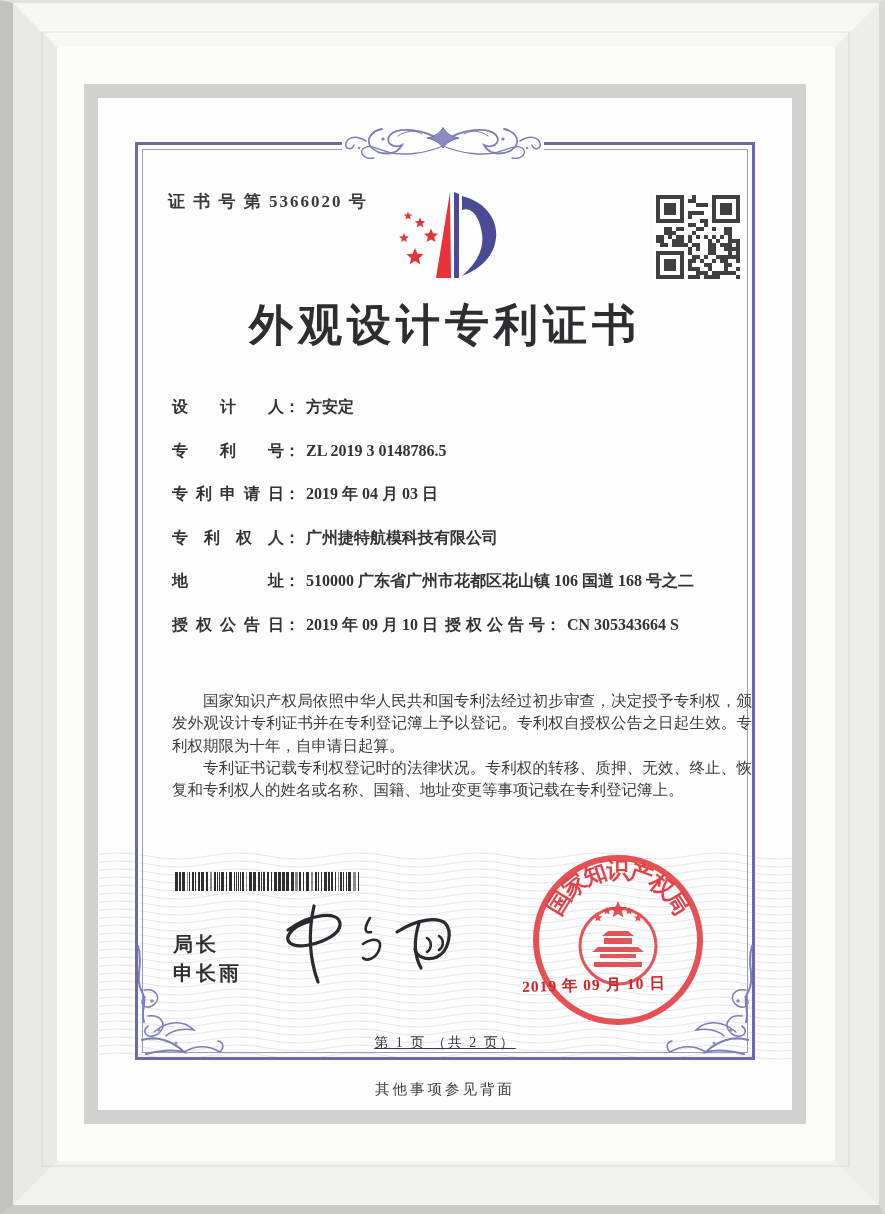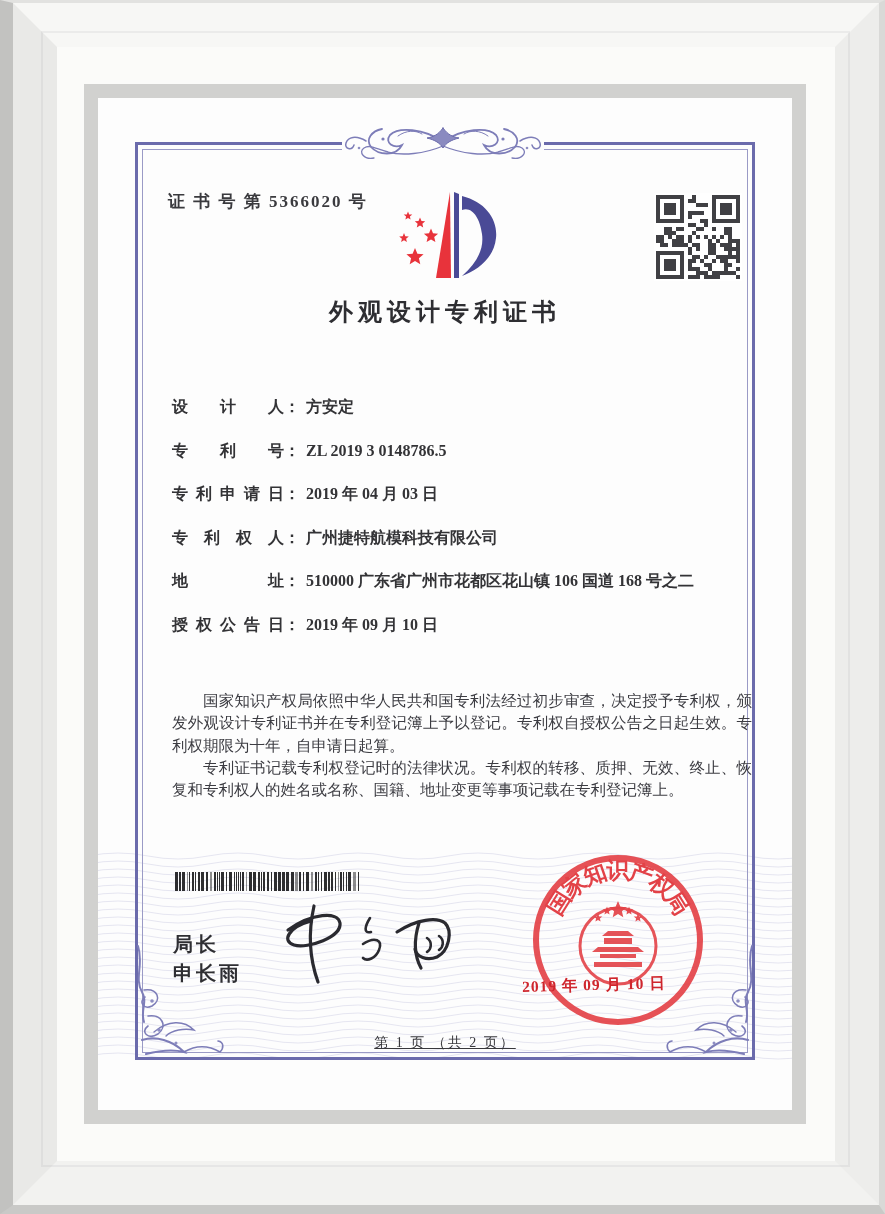--- a/index.html
+++ b/index.html
@@ -15,21 +15,21 @@
   .paper{position:absolute;left:98px;top:98px;width:694px;height:1012px;background:#fdfdfd;}
   
   .cert-border{position:absolute;left:37px;top:44px;width:614px;height:912px;border:3px solid #6b6bac;}
   .cert-border::after{content:"";position:absolute;inset:4px;border:1px solid #9a9ac6;}
   
   .waves,.orn{position:absolute;pointer-events:none;}
   
   .cert-no{position:absolute;left:70px;top:92px;font-size:17px;font-weight:600;color:#3a3a3e;letter-spacing:2px;}
   .logo{position:absolute;left:292px;top:88px;}
   .qr{position:absolute;left:556px;top:95px;}
-  .title{position:absolute;left:0;top:198px;width:100%;text-align:center;font-size:24px;font-weight:600;
+  .title{position:absolute;left:0;top:198px;width:100%;text-align:center;font-size:44px;font-weight:600;
     color:#2e2e32;letter-spacing:5px;}
   .fields{position:absolute;left:74px;right:46px;top:287px;font-size:16px;font-weight:600;color:#333336;}
   .frow{height:43.5px;line-height:43.5px;white-space:nowrap;position:relative;}
   .lbl{display:inline-block;width:112px;text-align:justify;text-align-last:justify;vertical-align:top;}
   .lbl-sm{display:inline-block;width:100px;text-align:justify;text-align-last:justify;vertical-align:top;}
   .val{margin-left:6px;}
   .grant-right{position:absolute;left:273px;top:0;height:43.5px;line-height:43.5px;}
   .paras{position:absolute;left:74px;right:40px;top:592px;font-size:15.5px;line-height:22.3px;
     color:#3c3c42;text-align:justify;}
   .paras p{margin:0;text-indent:2em;}
@@ -287,20 +287,21 @@
         <span class="lbl">专利申请日</span><span>：</span><span class="val">2019 年 04 月 03 日</span>
       </div>
       <div class="frow">
         <span class="lbl">专利权人</span><span>：</span><span class="val">广州捷特航模科技有限公司</span>
       </div>
       <div class="frow">
         <span class="lbl">地址</span><span>：</span><span class="val">510000 广东省广州市花都区花山镇 106 国道 168 号之二</span>
       </div>
       <div class="frow">
         <span class="lbl">授权公告日</span><span>：</span><span class="val">2019 年 09 月 10 日</span>
+        <span class="grant-right"><span class="lbl-sm">授权公告号</span><span>：</span><span class="val">CN 305343664 S</span></span>
       </div>
     </div>
 
     <div class="paras">
       <p>国家知识产权局依照中华人民共和国专利法经过初步审查，决定授予专利权，颁发外观设计专利证书并在专利登记簿上予以登记。专利权自授权公告之日起生效。专利权期限为十年，自申请日起算。</p>
       <p>专利证书记载专利权登记时的法律状况。专利权的转移、质押、无效、终止、恢复和专利权人的姓名或名称、国籍、地址变更等事项记载在专利登记簿上。</p>
     </div>
 
     <svg class="barcode" width="187" height="19" viewBox="0 0 187 19">
       <g id="barcode-bars" fill="#2e2e30">
@@ -404,14 +405,15 @@
           <text x="69.5" y="31.5" text-anchor="middle" transform="rotate(-19.3 69.5 31.5)">知</text>
           <text x="90.0" y="28.0" text-anchor="middle" transform="rotate(0.0 90.0 28.0)">识</text>
           <text x="110.5" y="31.5" text-anchor="middle" transform="rotate(19.3 110.5 31.5)">产</text>
           <text x="128.7" y="41.6" text-anchor="middle" transform="rotate(38.7 128.7 41.6)">权</text>
           <text x="142.6" y="57.1" text-anchor="middle" transform="rotate(58.0 142.6 57.1)">局</text>
         </g>
     </svg>
     <div class="seal-date">2019 年 09 月 10 日</div>
 
     <div class="page-note">第 1 页 （共 2 页）</div>
+    <div class="back-note">其他事项参见背面</div>
   </div>
 </div>
 
 </body></html>

